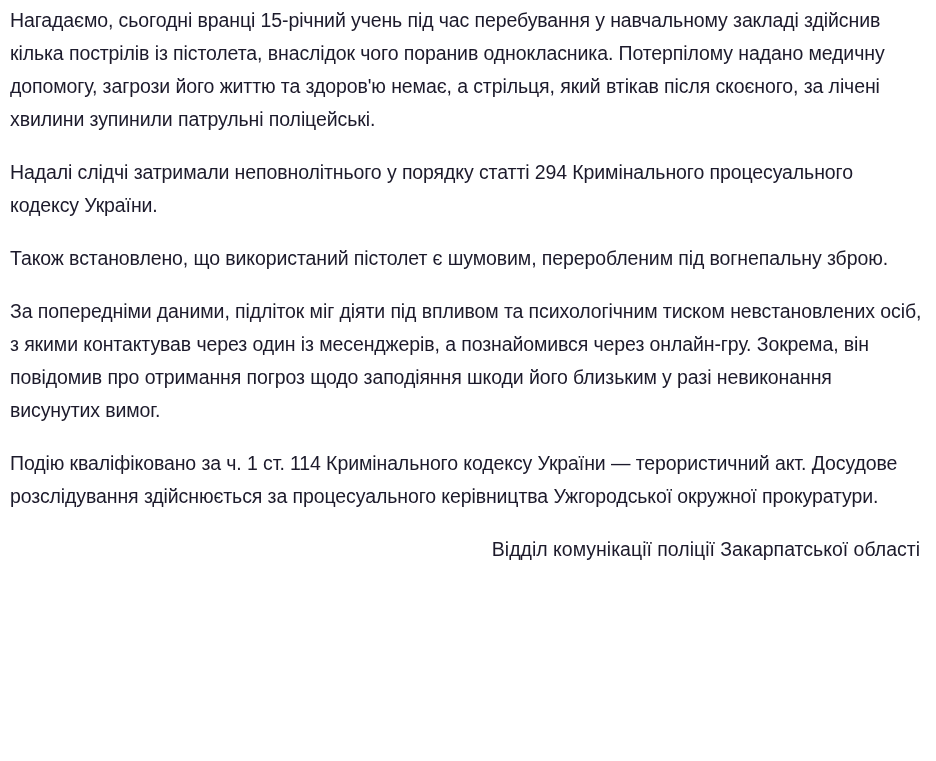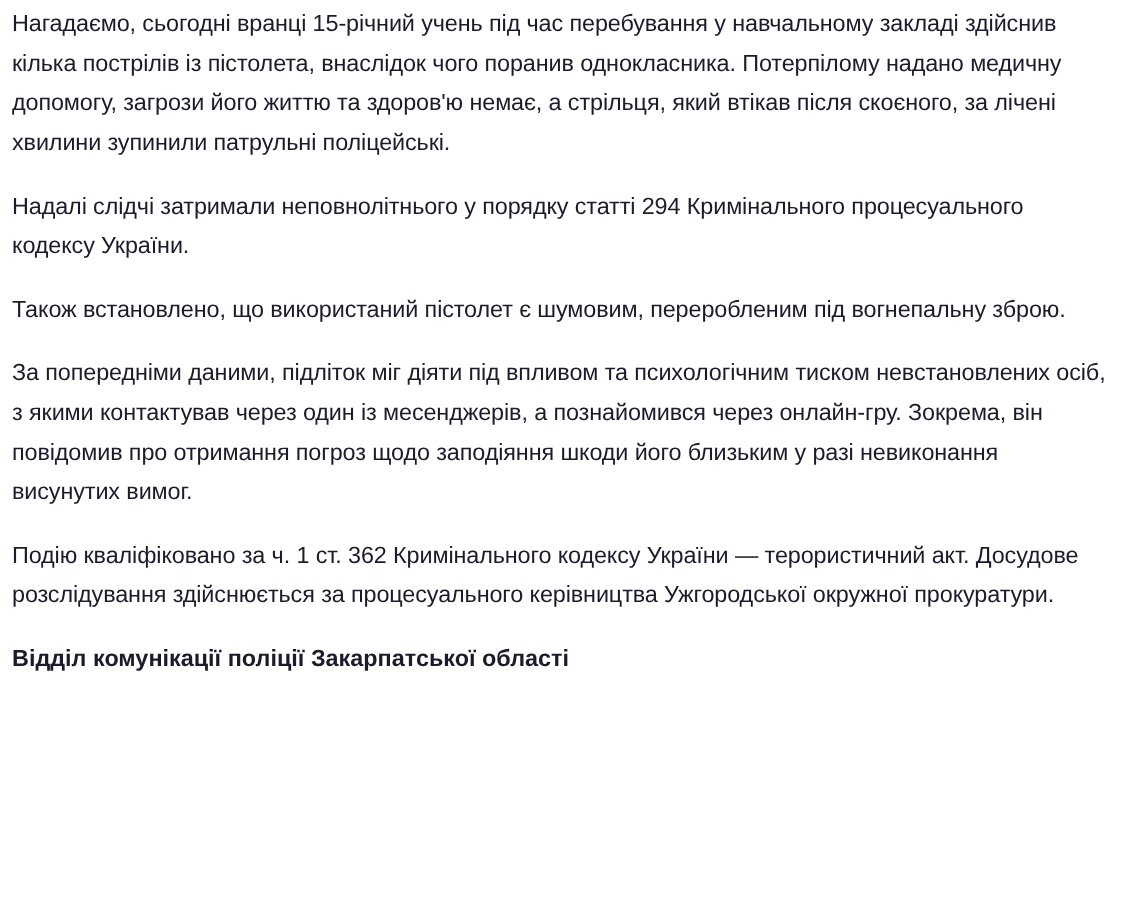--- a/index.html
+++ b/index.html
@@ -21,27 +21,28 @@
     }
     .para {
       font-size: 19.5px;
       line-height: 33px;
       margin: 0 0 20px 0;
       letter-spacing: -0.1px;
     }
     .signature {
       font-size: 19.5px;
       line-height: 33px;
-      font-weight: bold;
+      font-weight: normal;
+      text-align: right;
       margin: 20px 2px 4px 0;
     }
   </style>
 </head>
 <body>
 
 <div class="article">
   <p class="para">Нагадаємо, сьогодні вранці 15-річний учень під час перебування у навчальному закладі здійснив кілька пострілів із пістолета, внаслідок чого поранив однокласника. Потерпілому надано медичну допомогу, загрози його життю та здоров'ю немає, а стрільця, який втікав після скоєного, за лічені хвилини зупинили патрульні поліцейські.</p>
   <p class="para">Надалі слідчі затримали неповнолітнього у порядку статті 294 Кримінального процесуального кодексу України.</p>
   <p class="para">Також встановлено, що використаний пістолет є шумовим, переробленим під вогнепальну зброю.</p>
   <p class="para">За попередніми даними, підліток міг діяти під впливом та психологічним тиском невстановлених осіб, з якими контактував через один із месенджерів, а познайомився через онлайн-гру. Зокрема, він повідомив про отримання погроз щодо заподіяння шкоди його близьким у разі невиконання висунутих вимог.</p>
-  <p class="para">Подію кваліфіковано за ч. 1 ст. 362 Кримінального кодексу України — терористичний акт. Досудове розслідування здійснюється за процесуального керівництва Ужгородської окружної прокуратури.</p>
+  <p class="para">Подію кваліфіковано за ч. 1 ст. 114 Кримінального кодексу України — терористичний акт. Досудове розслідування здійснюється за процесуального керівництва Ужгородської окружної прокуратури.</p>
   <div class="signature">Відділ комунікації поліції Закарпатської області</div>
 </div>
 
 </body></html>

